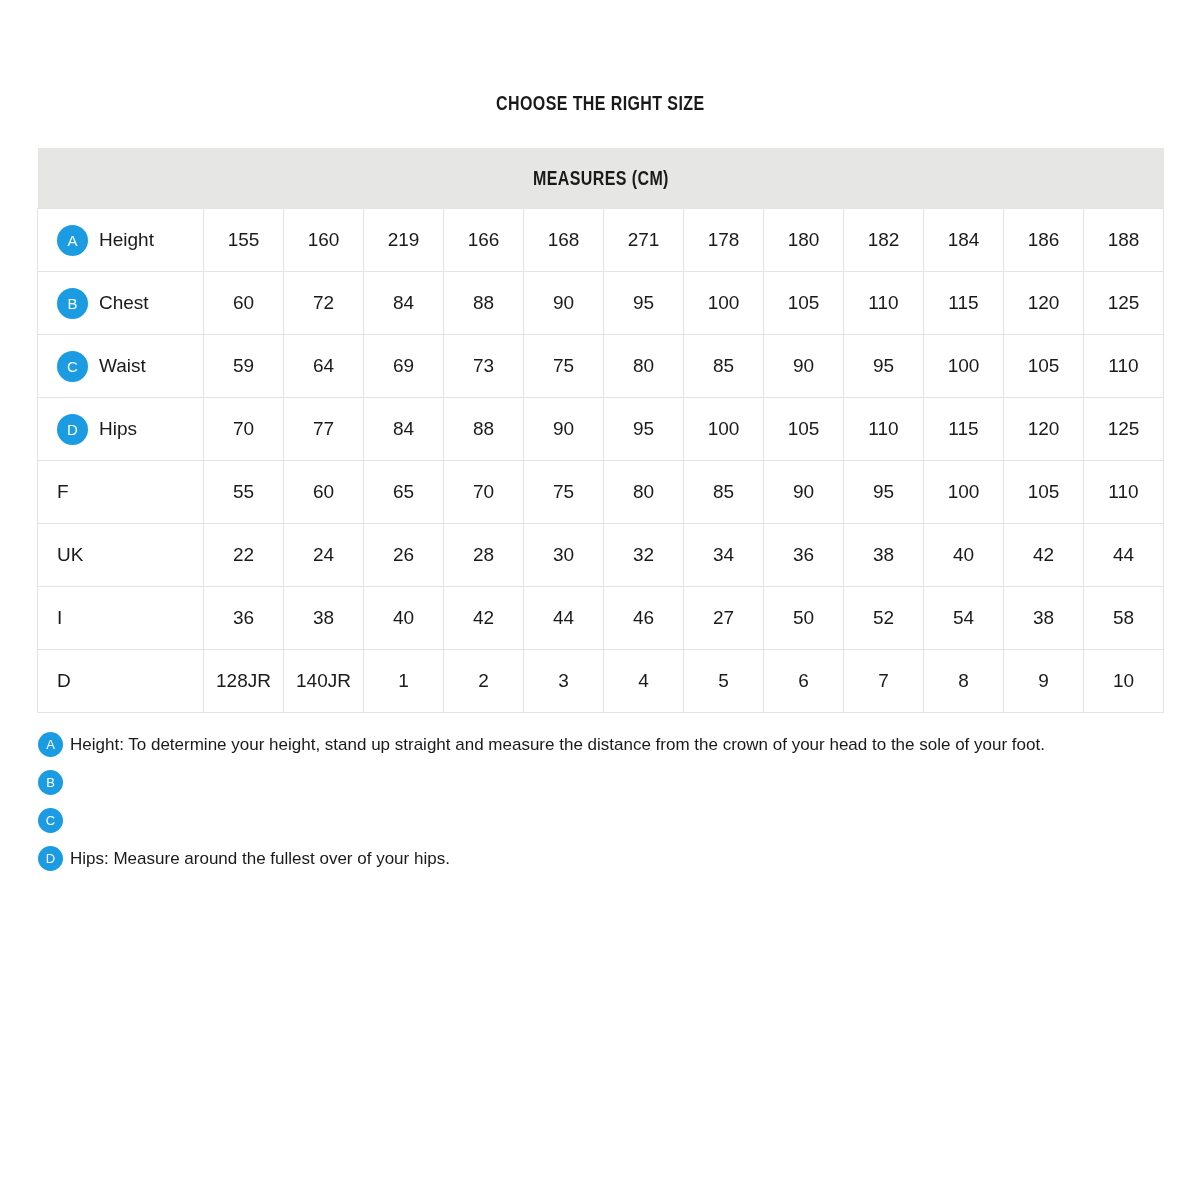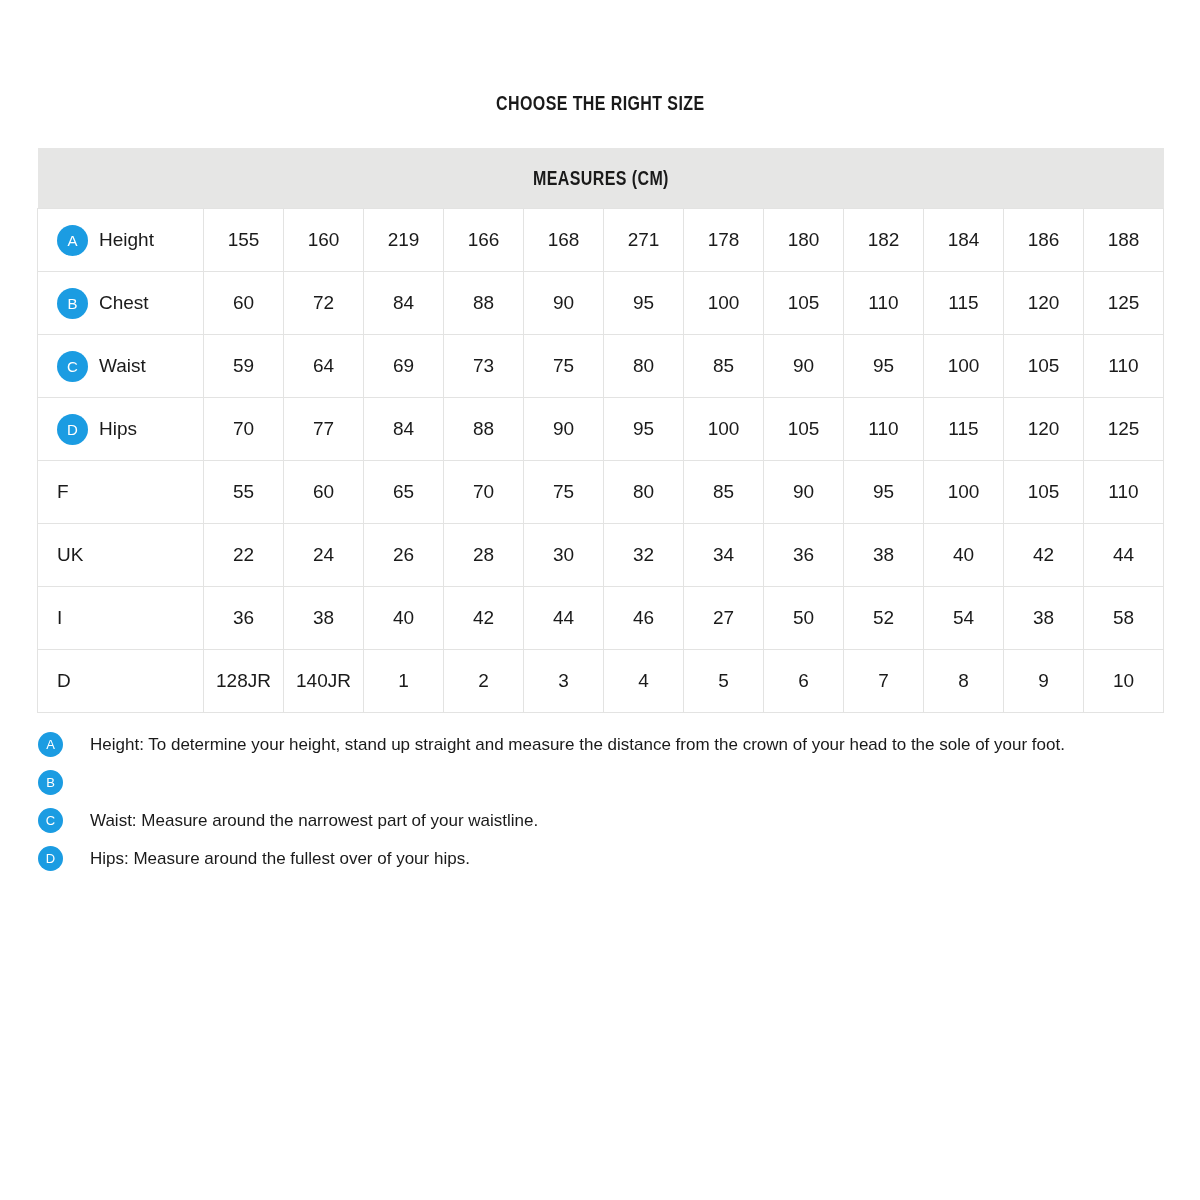--- a/index.html
+++ b/index.html
@@ -88,21 +88,20 @@
     border-radius: 50%;
     background: #1b9ce2;
     color: #ffffff;
     font-size: 13px;
     flex: 0 0 25px;
     margin-right: 7px;
   }
   .footnote-text {
     font-size: 17px;
     line-height: 25px;
-    margin-left: 20px;
   }
 </style>
 </head>
 <body>
 
 <div class="page">
 
   <div class="title">
     <span class="condensed">CHOOSE THE RIGHT SIZE</span>
   </div>
@@ -289,21 +288,20 @@
   <div class="footnotes">
       <div class="footnote">
         <span class="badge-sm">A</span>
         <span class="footnote-text">Height: To determine your height, stand up straight and measure the distance from the crown of your head to the sole of your foot.</span>
       </div>
       <div class="footnote">
         <span class="badge-sm">B</span>
       </div>
       <div class="footnote">
         <span class="badge-sm">C</span>
-        <span class="footnote-text">Waist: Measure around the narrowest part of your waistline.</span>
       </div>
       <div class="footnote">
         <span class="badge-sm">D</span>
         <span class="footnote-text">Hips: Measure around the fullest over of your hips.</span>
       </div>
     </div>
 
 </div>
 
 </body></html>

